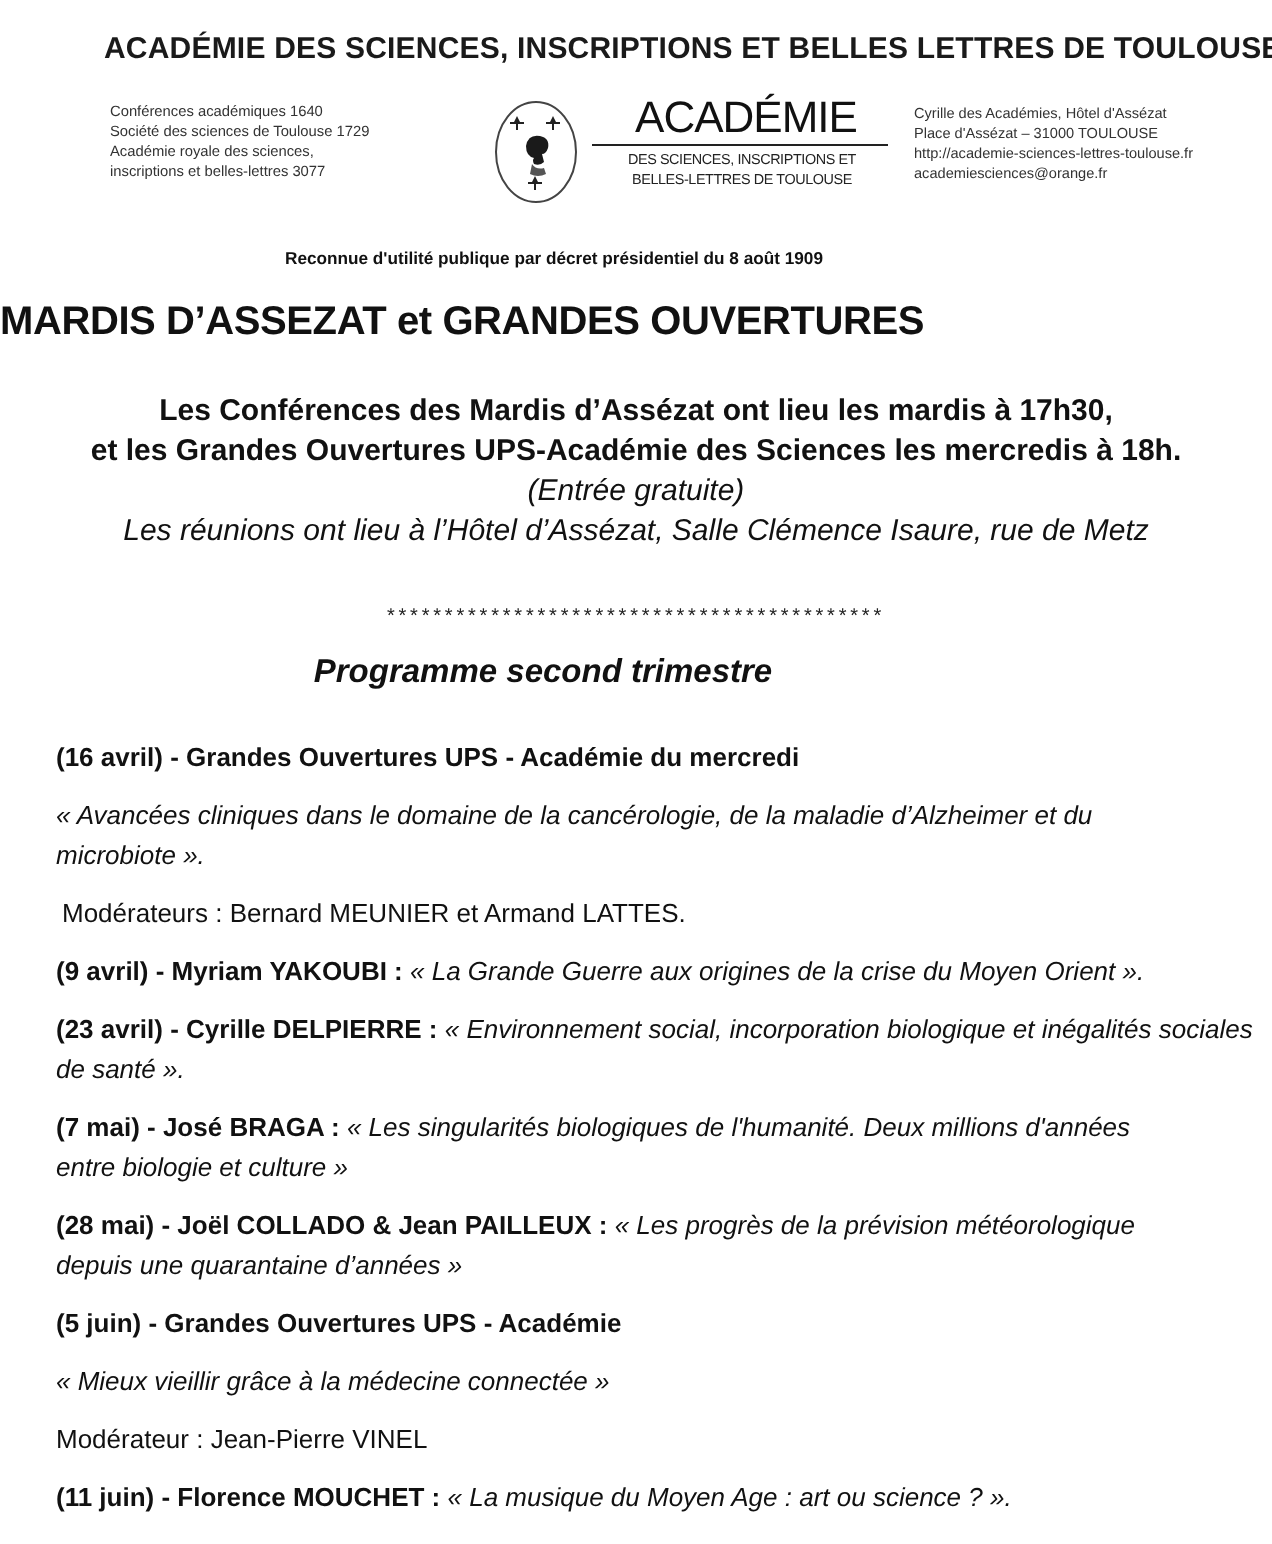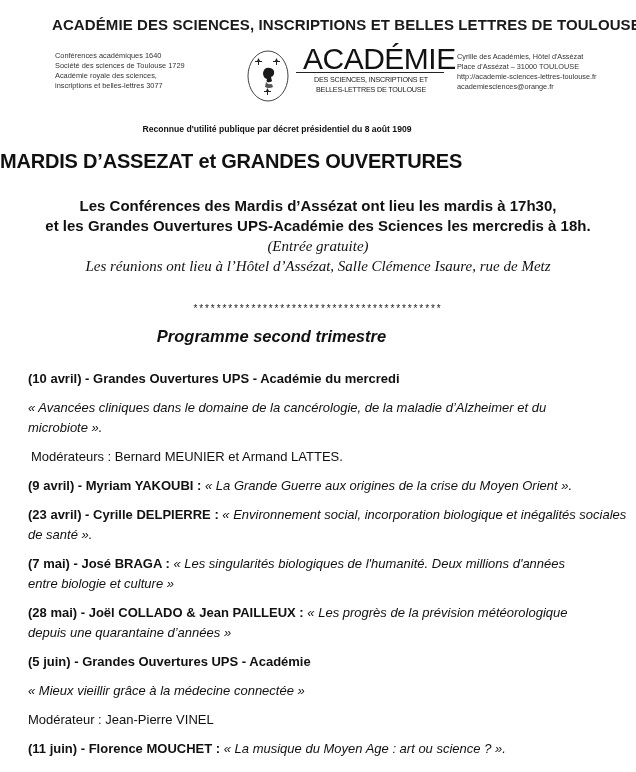--- a/index.html
+++ b/index.html
@@ -22,21 +22,21 @@
       position: absolute; left: 457px; top: 52px;
       font-family: "Liberation Sans", sans-serif; font-size: 7.3px; line-height: 10px; color: #333;
     }
     .lh-line { white-space: nowrap; }
     .logo { position: absolute; left: 246px; top: 46px; width: 200px; height: 58px; }
     .emblem {
       position: absolute; left: 0; top: 3px; width: 44px; height: 54px;
     }
     .logo-word {
       position: absolute; left: 57px; top: 0px; width: 140px; text-align: center;
-      font-family: "Liberation Sans", sans-serif; font-size: 30px; letter-spacing: -0.5px;
+      font-family: "Liberation Sans", sans-serif; font-size: 22px; letter-spacing: -0.5px;
       color: #111; line-height: 26px;
     }
     .logo-rule { position: absolute; left: 50px; top: 26px; width: 148px; height: 1px; background: #222; }
     .logo-sub {
       position: absolute; left: 50px; top: 29px; width: 150px; text-align: center;
       font-family: "Liberation Sans", sans-serif; font-size: 7.2px; line-height: 10px; color: #222;
       letter-spacing: -0.2px;
     }
     .lh-decree {
       position: absolute; left: 0; top: 124px; width: 532px; text-align: center;
@@ -46,21 +46,21 @@
     .main-title {
       position: absolute; left: 0; top: 150px; width: 636px; text-align: left;
       font-family: "Liberation Sans", sans-serif; font-weight: bold; font-size: 20px;
       color: #111; letter-spacing: -0.2px;
     }
     .intro {
       position: absolute; left: 0; top: 196px; width: 636px; text-align: center;
       font-family: "Liberation Sans", sans-serif; font-size: 15px; line-height: 20px; color: #111;
     }
     .intro .b { font-weight: bold; }
-    .intro .i { font-style: italic; font-family: Liberation Serif, serif; }
+    .intro .i { font-style: italic; }
     .stars {
       position: absolute; left: 0; top: 303px; width: 636px; text-align: center;
       font-family: "Liberation Sans", sans-serif; font-size: 10px; letter-spacing: 1.9px; color: #222;
     }
     .prog-title {
       position: absolute; left: 0; top: 327px; width: 543px; text-align: center;
       font-family: "Liberation Sans", sans-serif; font-weight: bold; font-style: italic;
       font-size: 16.5px; color: #111;
     }
 
@@ -125,21 +125,21 @@
   <div class="i">(Entrée gratuite)</div>
   <div class="i">Les réunions ont lieu à l’Hôtel d’Assézat, Salle Clémence Isaure, rue de Metz</div>
 </div>
 
 <div class="stars">*******************************************</div>
 <div class="prog-title">Programme second trimestre</div>
 
 <div class="program">
 
   <div class="p">
-    <span class="b">(10 avril) - Grandes Ouvertures UPS - Académie du mercredi</span>
+    <span class="b">(16 avril) - Grandes Ouvertures UPS - Académie du mercredi</span>
   </div>
   <div class="p it" style="padding-right:20px;">« Avancées cliniques dans le domaine de la cancérologie, de la maladie d’Alzheimer et du microbiote ».</div>
   <div class="p indent1">Modérateurs : Bernard MEUNIER et Armand LATTES.</div>
 
   <div class="p">
     <span class="b">(9 avril) - Myriam YAKOUBI :</span>
     <span class="it">« La Grande Guerre aux origines de la crise du Moyen Orient ».</span>
   </div>
 
   <div class="p">

